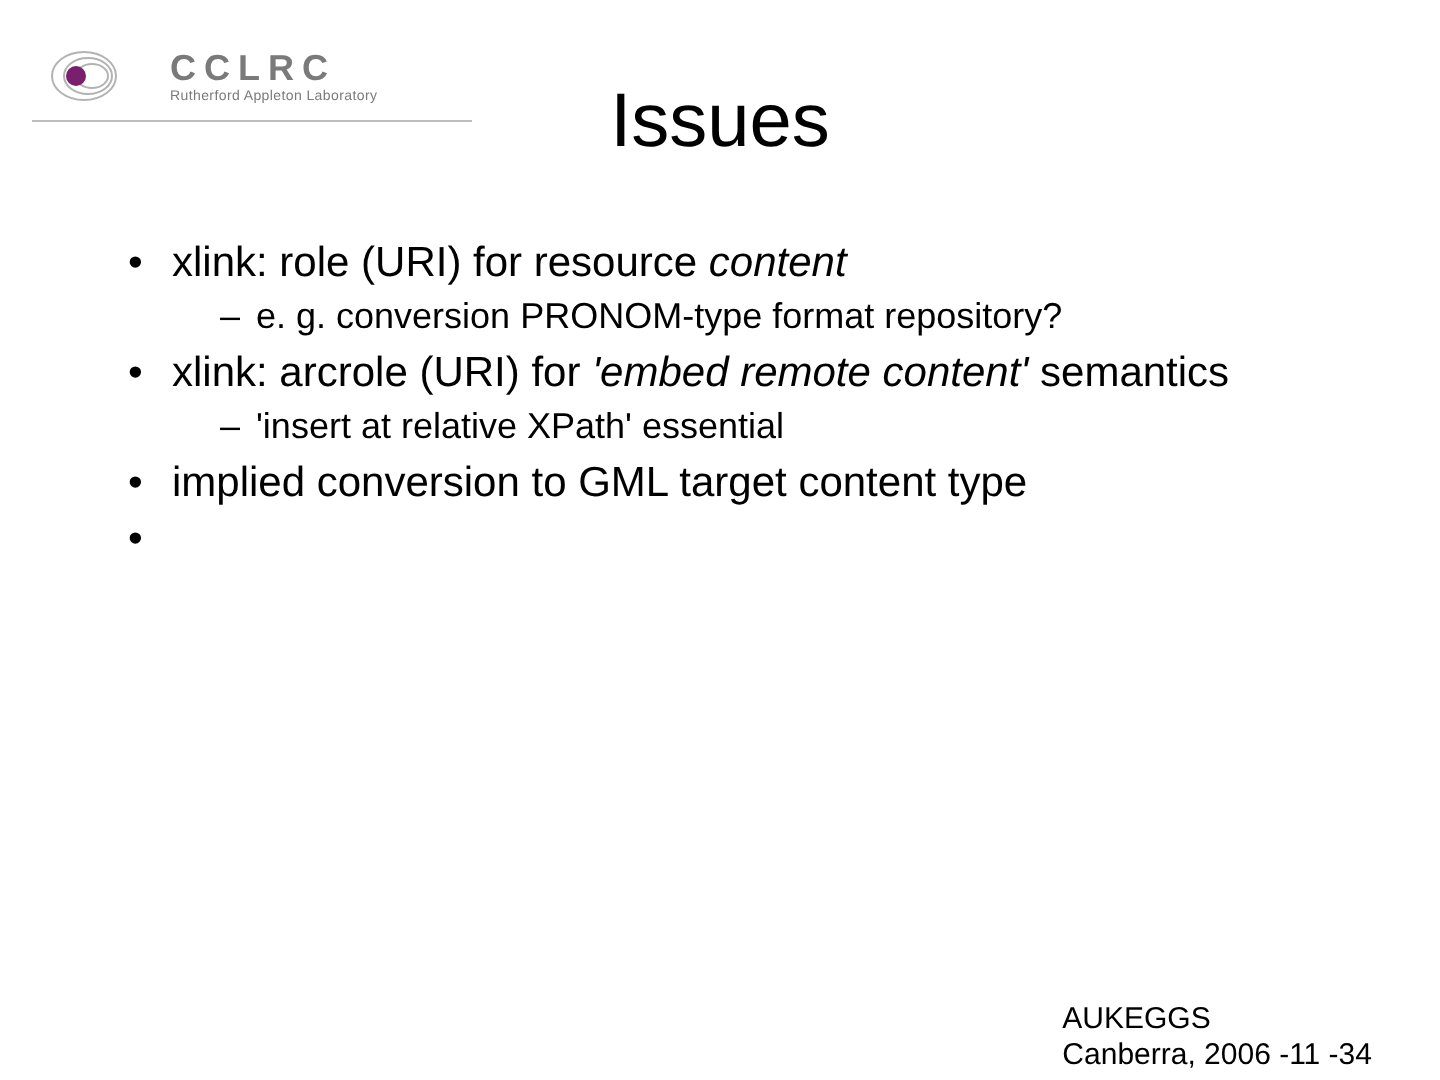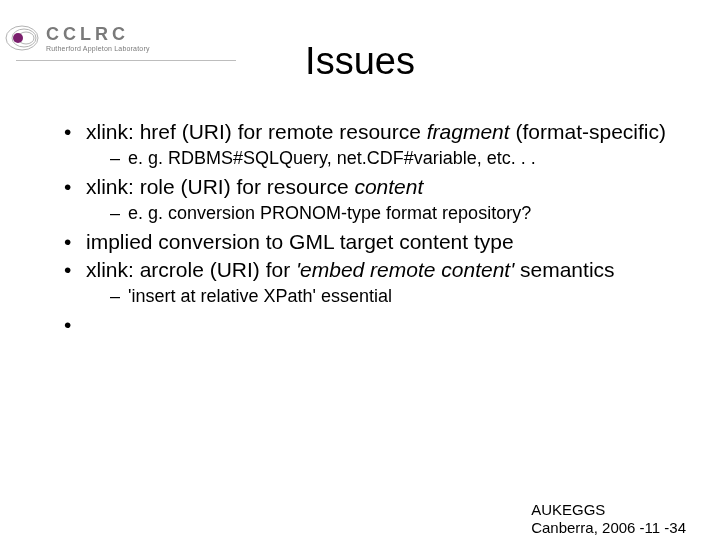--- a/index.html
+++ b/index.html
@@ -15,24 +15,24 @@
   }
   .slide {
     width: 720px;
     height: 540px;
     position: relative;
     box-sizing: border-box;
   }
   .logo {
     position: absolute;
     top: 8px;
-    left: 4px;
+    left: 24px;
     display: flex;
     align-items: center;
-    gap: 2px;
+    gap: 21px;
   }
   .logo-mark {
     width: 40px;
     height: 28px;
     position: relative;
   }
   .logo-mark svg { display: block; }
   .logo-text {
     display: flex;
     flex-direction: column;
@@ -139,44 +139,36 @@
     </div>
   </div>
   <div class="logo-rule"></div>
 
   <h1 class="title">Issues</h1>
 
   <div class="content">
     <ul class="top">
       <li>
         <span>
-          <span>xlink: href (URI) for remote resource </span><em class="it">fragment</em><span> (format-specific)</span>
-        </span>
-        <ul class="sub">
-          <li>e. g. RDBMS#SQLQuery, net.CDF#variable, etc. . .</li>
-        </ul>
-      </li>
-      <li>
-        <span>
           <span>xlink: role (URI) for resource </span><em class="it">content</em><span></span>
         </span>
         <ul class="sub">
           <li>e. g. conversion PRONOM-type format repository?</li>
         </ul>
-      </li>
-      <li>
-        <span>implied conversion to GML target content type</span>
       </li>
       <li>
         <span>
           <span>xlink: arcrole (URI) for </span><em class="it">'embed remote content'</em><span> semantics</span>
         </span>
         <ul class="sub">
           <li>'insert at relative XPath' essential</li>
         </ul>
+      </li>
+      <li>
+        <span>implied conversion to GML target content type</span>
       </li>
       <li>
       </li>
     </ul>
   </div>
 
   <div class="footer">
     <div>AUKEGGS</div>
     <div>Canberra, 2006 -11 -34</div>
   </div>

